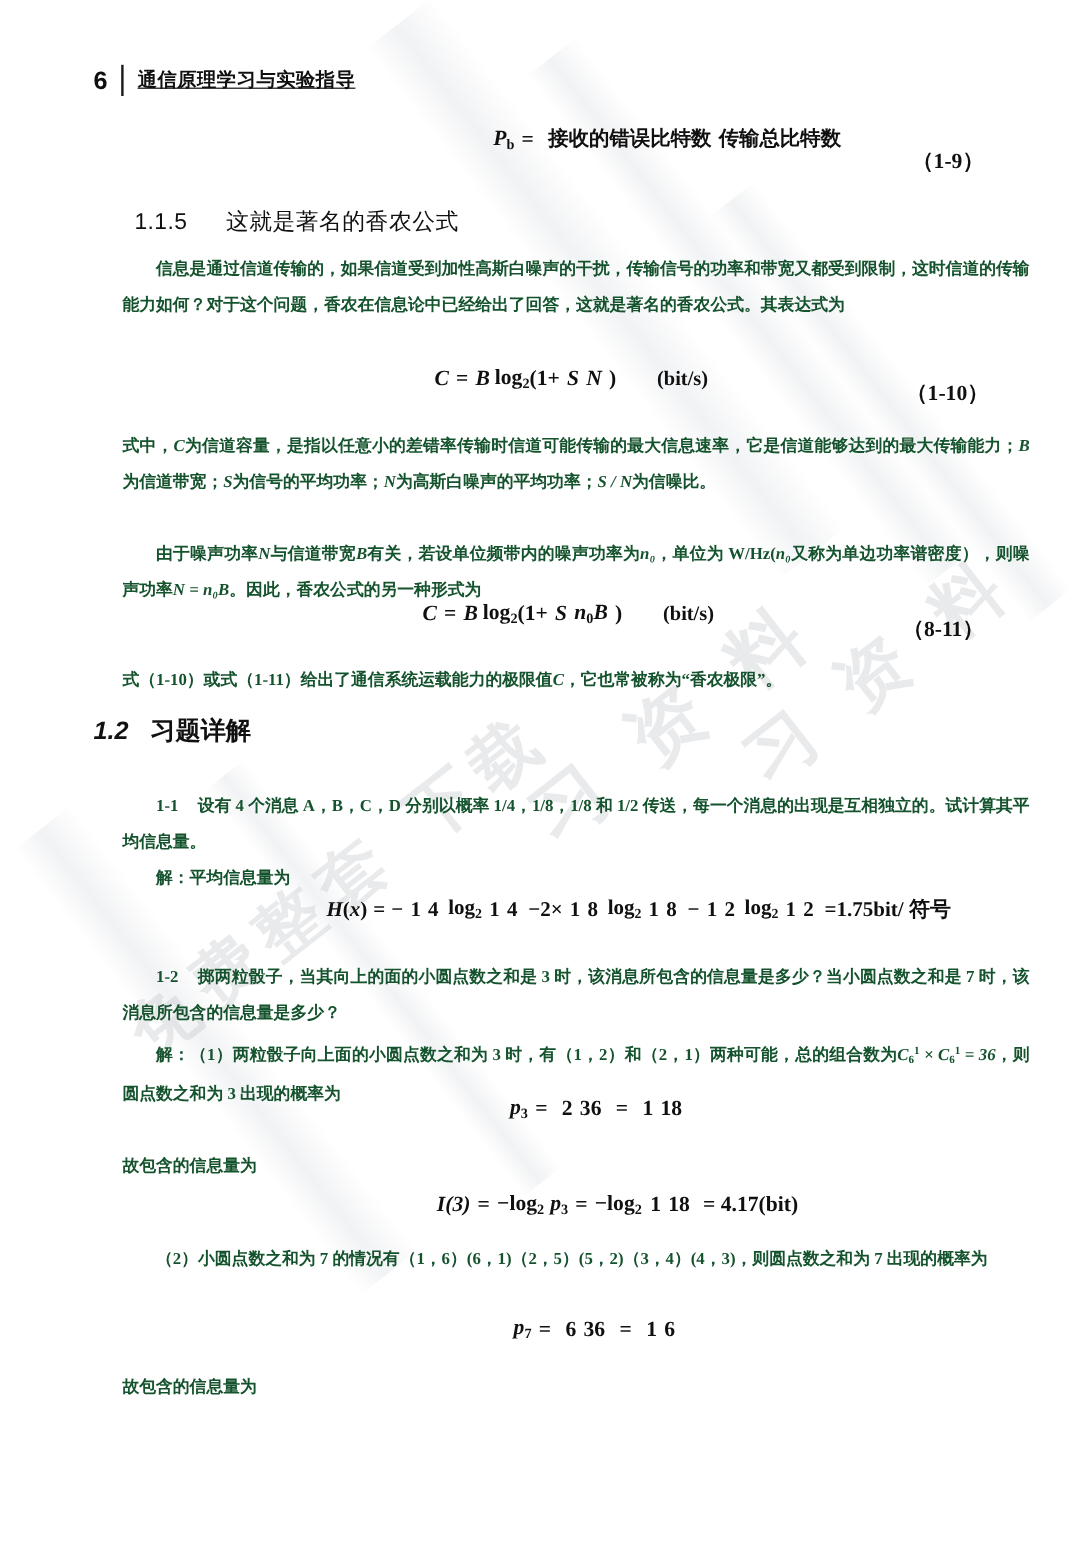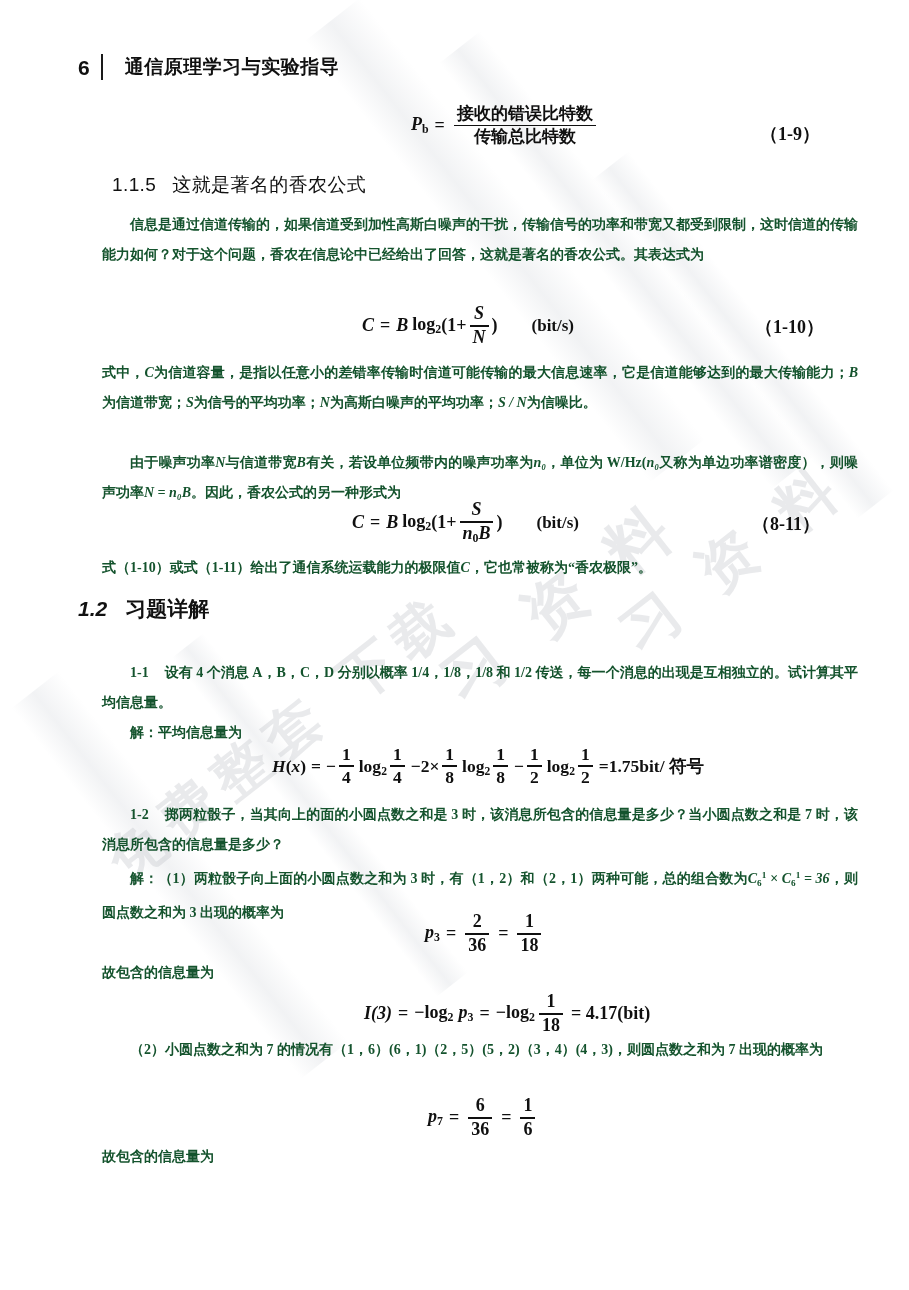--- a/index.html
+++ b/index.html
@@ -55,24 +55,25 @@
     line-height:1;
     color:#101010;
     padding-right:11px;
   }
   .runhead .rule{
     width:2px;height:26px;background:#1a1a1a;
   }
   .runhead .rh-title{
     font-family:"Liberation Sans","DejaVu Sans",sans-serif;
     font-weight:700;
-    font-size:19px;
-    padding-left:22px;
+    font-size:16px;
+    padding-left:12px;
     color:#101010;
     letter-spacing:.5px;
+    text-decoration:underline;
   }
 
   
   .content{position:absolute;left:0;top:0;width:909px;z-index:2;}
 
   .para{
     position:absolute;
     left:78px;
     width:756px;
     font-size:14px;
@@ -89,21 +90,21 @@
   .para b{font-weight:700;}
 
   .h3{
     position:absolute;left:112px;
     font-family:"Liberation Sans","DejaVu Sans",sans-serif;
     font-weight:400;
     font-size:19px;
     color:#111;
     letter-spacing:.4px;
   }
-  .h3 .num{margin-right:16px;}
+  .h3 .num{margin-right:32px;}
   .h2{
     position:absolute;left:78px;
     font-family:"Liberation Sans","DejaVu Sans",sans-serif;
     font-weight:700;
     font-size:21px;
     color:#111;
   }
   .h2 .num{margin-right:18px;font-style:italic;}
 
   
@@ -113,21 +114,21 @@
     font-size:18px;
     color:#101010;
     white-space:nowrap;
     display:flex;
     align-items:center;
     font-weight:600;
   }
   .eq .lhs{font-style:italic;}
   .frac{
     display:inline-flex;
-    flex-direction:column;
+    flex-direction:row;
     align-items:center;
     justify-content:center;
     vertical-align:middle;
     margin:0 3px;
     line-height:1.08;
     text-align:center;
   }
   .frac .num,.frac .den{padding:0 3px;}
   .frac .bar{
     display:block;

